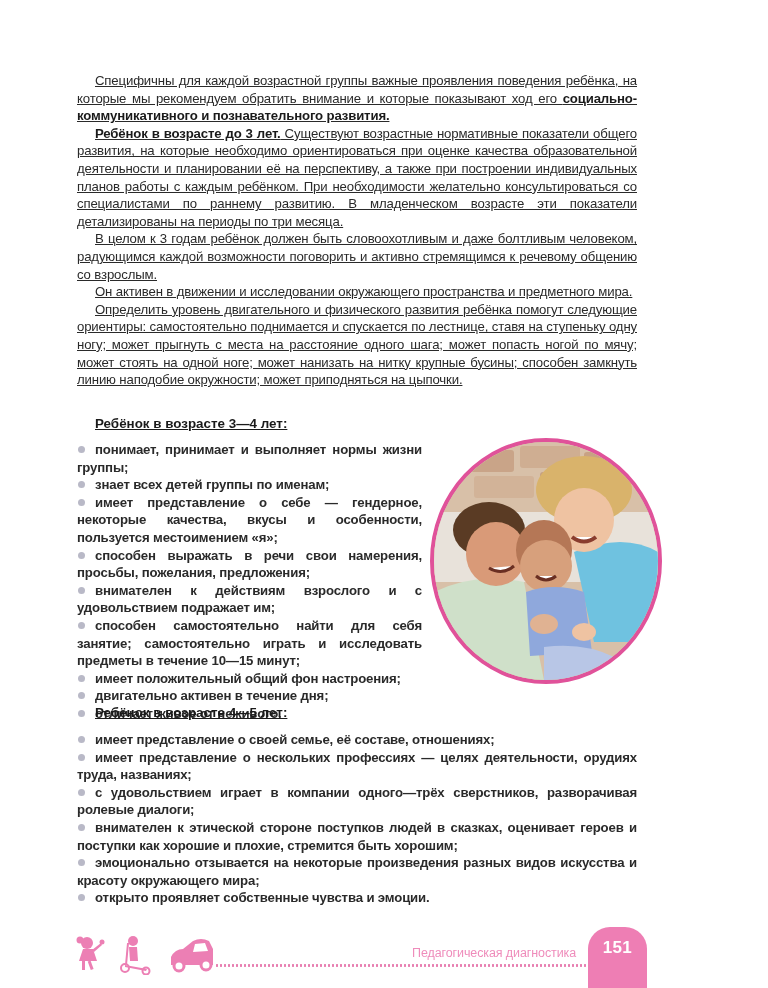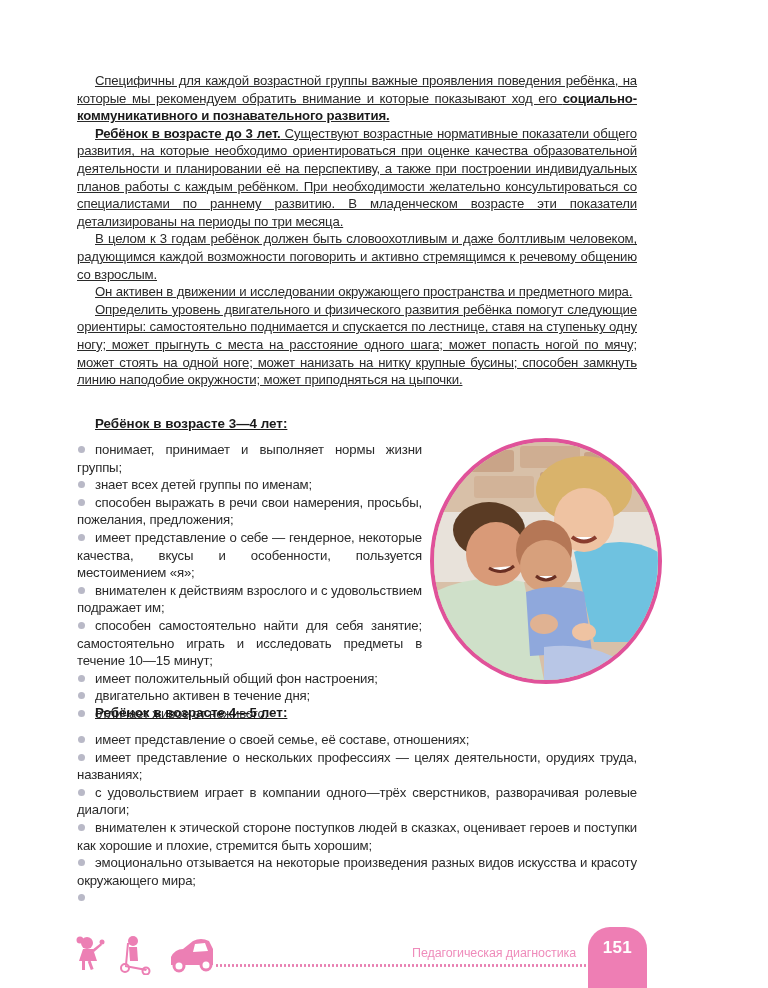--- a/index.html
+++ b/index.html
@@ -54,20 +54,21 @@
       padding: 0;
       list-style: none;
       font-size: 13.2px;
       line-height: 17.6px;
       text-align: justify;
       letter-spacing: -0.15px;
     }
     .bullet-list li {
       margin: 0;
       padding: 0;
+      font-weight: bold;
     }
     .bullet {
       display: inline-block;
       width: 7px;
       height: 7px;
       border-radius: 50%;
       background: #b9b9c7;
       margin-right: 10px;
       margin-left: 1px;
       vertical-align: 1px;
@@ -140,22 +141,22 @@
     <p class="para">В целом к 3 годам ребёнок должен быть словоохотливым и даже болтливым человеком, радующимся каждой возможности поговорить и активно стремящимся к речевому общению со взрослым.</p>
     <p class="para">Он активен в движении и исследовании окружающего пространства и предметного мира.</p>
     <p class="para">Определить уровень двигательного и физического развития ребёнка помогут следующие ориентиры: самостоятельно поднимается и спускается по лестнице, ставя на ступеньку одну ногу; может прыгнуть с места на расстояние одного шага; может попасть ногой по мячу; может стоять на одной ноге; может нанизать на нитку крупные бусины; способен замкнуть линию наподобие окружности; может приподняться на цыпочки.</p>
   </div>
 
   <h3 class="section-heading" style="top:416px;">Ребёнок в возрасте 3—4 лет:</h3>
 
   <ul class="bullet-list" style="top:441px; width:345px;">
     <li><span class="bullet"></span><span>понимает, принимает и выполняет нормы жизни группы;</span></li>
     <li><span class="bullet"></span><span>знает всех детей группы по именам;</span></li>
+    <li><span class="bullet"></span><span>имеет представление о себе — гендерное, некоторые качества, вкусы и особенности, пользуется местоимением «я»;</span></li>
     <li><span class="bullet"></span><span>способен выражать в речи свои намерения, просьбы, пожелания, предложения;</span></li>
-    <li><span class="bullet"></span><span>имеет представление о себе — гендерное, некоторые качества, вкусы и особенности, пользуется местоимением «я»;</span></li>
     <li><span class="bullet"></span><span>внимателен к действиям взрослого и с удовольствием подражает им;</span></li>
     <li><span class="bullet"></span><span>способен самостоятельно найти для себя занятие; самостоятельно играть и исследовать предметы в течение 10—15 минут;</span></li>
     <li><span class="bullet"></span><span>имеет положительный общий фон настроения;</span></li>
     <li><span class="bullet"></span><span>двигательно активен в течение дня;</span></li>
     <li><span class="bullet"></span><span>отличает живое от неживого.</span></li>
   </ul>
 
   <div class="photo-circle">
     <svg width="224" height="238" viewBox="0 0 224 238">
 
@@ -194,21 +195,21 @@
   </div>
 
   <h3 class="section-heading" style="top:705px;">Ребёнок в возрасте 4—5 лет:</h3>
 
   <ul class="bullet-list" style="top:731px; width:560px;">
     <li><span class="bullet"></span><span>имеет представление о своей семье, её составе, отношениях;</span></li>
     <li><span class="bullet"></span><span>имеет представление о нескольких профессиях — целях деятельности, орудиях труда, названиях;</span></li>
     <li><span class="bullet"></span><span>с удовольствием играет в компании одного—трёх сверстников, разворачивая ролевые диалоги;</span></li>
     <li><span class="bullet"></span><span>внимателен к этической стороне поступков людей в сказках, оценивает героев и поступки как хорошие и плохие, стремится быть хорошим;</span></li>
     <li><span class="bullet"></span><span>эмоционально отзывается на некоторые произведения разных видов искусства и красоту окружающего мира;</span></li>
-    <li><span class="bullet"></span></li>
+    <li><span class="bullet"></span><span>открыто проявляет собственные чувства и эмоции.</span></li>
   </ul>
 
   <div class="footer-icons">
     <svg width="140" height="40" viewBox="0 0 140 40">
 
       <g fill="#ec7fb4">
         <circle cx="12" cy="8" r="6"></circle>
         <circle cx="5" cy="5" r="3.5"></circle>
         <path d="M8 14 L18 14 L22 26 L4 26 Z"></path>
         <rect x="7" y="26" width="3" height="9"></rect>

